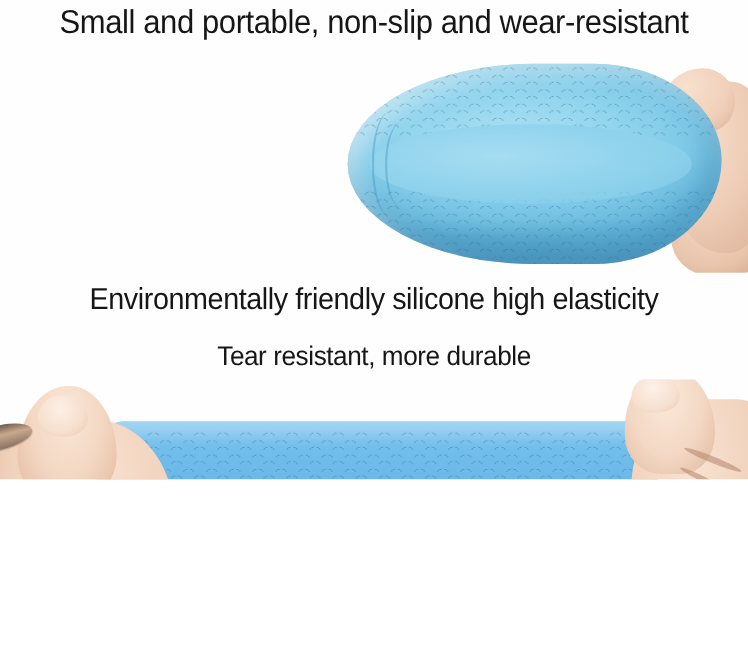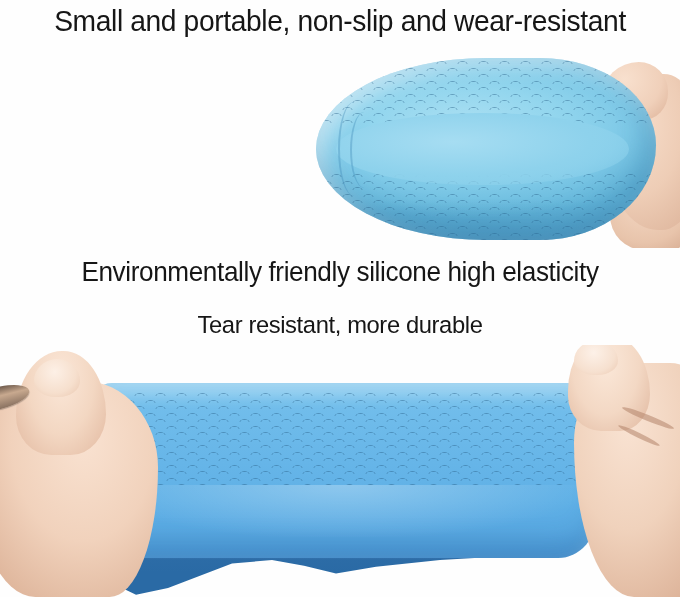--- a/index.html
+++ b/index.html
@@ -6,21 +6,21 @@
     margin: 0;
     padding: 0;
     background: #ffffff;
   }
   body {
     font-family: "Liberation Sans", sans-serif;
   }
   #poster {
     position: relative;
     width: 680px;
-    height: 597px;
+    height: 436px;
     background: #fefefe;
     overflow: hidden;
   }
 
   
   .headline {
     position: absolute;
     left: 0;
     width: 680px;
     text-align: center;

